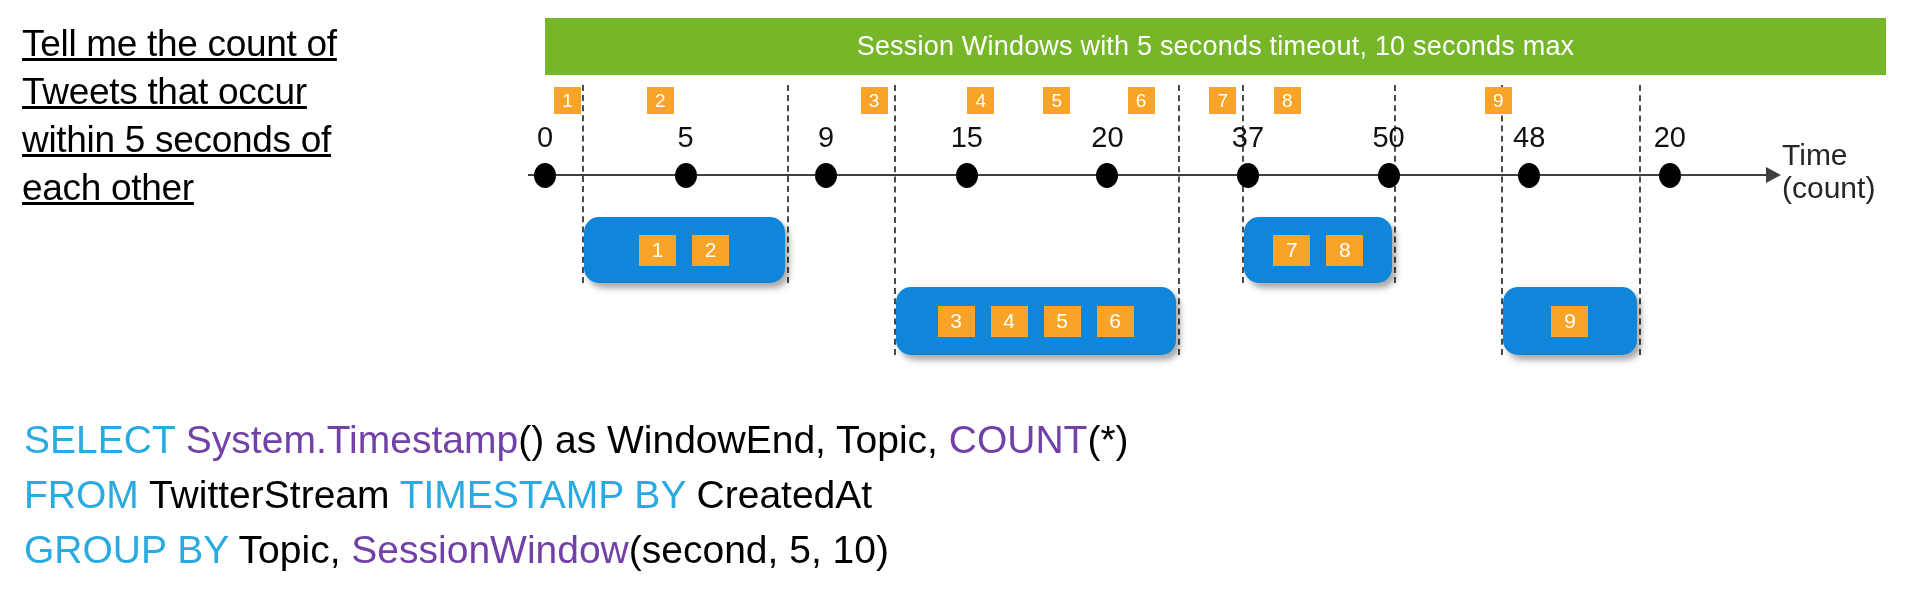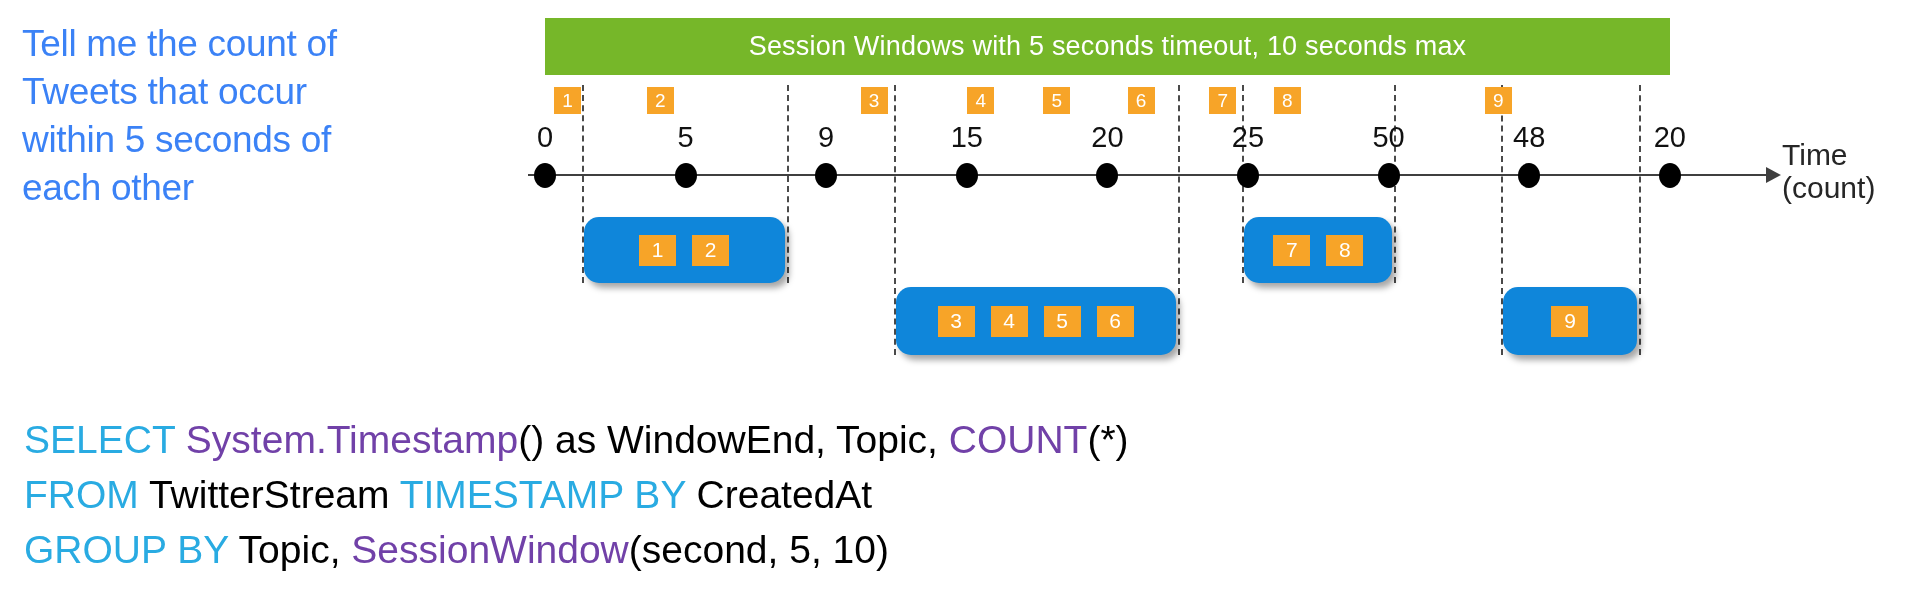--- a/index.html
+++ b/index.html
@@ -4,21 +4,21 @@
 <style>
   html,body{margin:0;padding:0;background:#ffffff;}
   #slide{position:relative;width:1912px;height:607px;background:#ffffff;overflow:hidden;
          font-family:"Liberation Sans",sans-serif;}
 
   
   #question{position:absolute;left:22px;top:20px;font-size:37px;line-height:48px;
             letter-spacing:-0.3px;color:#76B729;white-space:pre-line;}
 
   
-  #banner{position:absolute;left:545px;top:18px;width:1125px;height:57px;background:#76B729;
+  #banner{position:absolute;left:545px;top:18px;width:1341px;height:57px;background:#76B729;
           color:#ffffff;font-size:27px;font-weight:300;display:flex;align-items:center;
           justify-content:center;letter-spacing:0.2px;}
 
   
   .axis-line{position:absolute;left:528px;top:174px;width:1240px;height:2px;background:#3f3f3f;}
   .axis-arrow{position:absolute;left:1766px;top:167px;width:0;height:0;
               border-left:15px solid #3f3f3f;border-top:8px solid transparent;
               border-bottom:8px solid transparent;}
   .tick-dot{position:absolute;width:22px;height:25px;border-radius:50%;background:#000;top:163px;}
   .tick-label{position:absolute;top:121px;width:70px;text-align:center;font-size:29px;color:#111;}
@@ -38,21 +38,21 @@
               display:flex;align-items:center;justify-content:center;}
 
   
   #code{position:absolute;left:24px;top:412px;font-family:Liberation Sans, sans-serif;
         font-size:39px;line-height:55px;white-space:pre;}
 </style>
 </head>
 <body>
 
 <div id="slide">
-  <div id="question" style="color: #3b82f6;">Tell me the count of
+  <div id="question" style="color: #000000; text-decoration: underline;">Tell me the count of
 Tweets that occur
 within 5 seconds of
 each other</div>
   <div id="banner" style="background: rgb(118, 183, 41);">
     <span>Session Windows with 5 seconds timeout, 10 seconds max</span>
   </div>
 
   <div id="timeline">
     <div class="axis-line"></div>
     <div class="axis-arrow"></div>
@@ -71,21 +71,21 @@
         <div class="tick-label" style="left: 510px;">0</div>
         <div class="tick-dot" style="left: 674.6px;"></div>
         <div class="tick-label" style="left: 650.6px;">5</div>
         <div class="tick-dot" style="left: 815.2px;"></div>
         <div class="tick-label" style="left: 791.2px;">9</div>
         <div class="tick-dot" style="left: 955.8px;"></div>
         <div class="tick-label" style="left: 931.8px;">15</div>
         <div class="tick-dot" style="left: 1096.4px;"></div>
         <div class="tick-label" style="left: 1072.4px;">20</div>
         <div class="tick-dot" style="left: 1237px;"></div>
-        <div class="tick-label" style="left: 1213px;">25</div>
+        <div class="tick-label" style="left: 1213px;">37</div>
         <div class="tick-dot" style="left: 1377.6px;"></div>
         <div class="tick-label" style="left: 1353.6px;">50</div>
         <div class="tick-dot" style="left: 1518.2px;"></div>
         <div class="tick-label" style="left: 1494.2px;">48</div>
         <div class="tick-dot" style="left: 1658.8px;"></div>
         <div class="tick-label" style="left: 1634.8px;">20</div>
       </div>
     <div id="event-markers">
         <div class="event-marker" style="left: 553.996px; background: rgb(247, 164, 40);">1</div>
         <div class="event-marker" style="left: 646.792px; background: rgb(247, 164, 40);">2</div>

